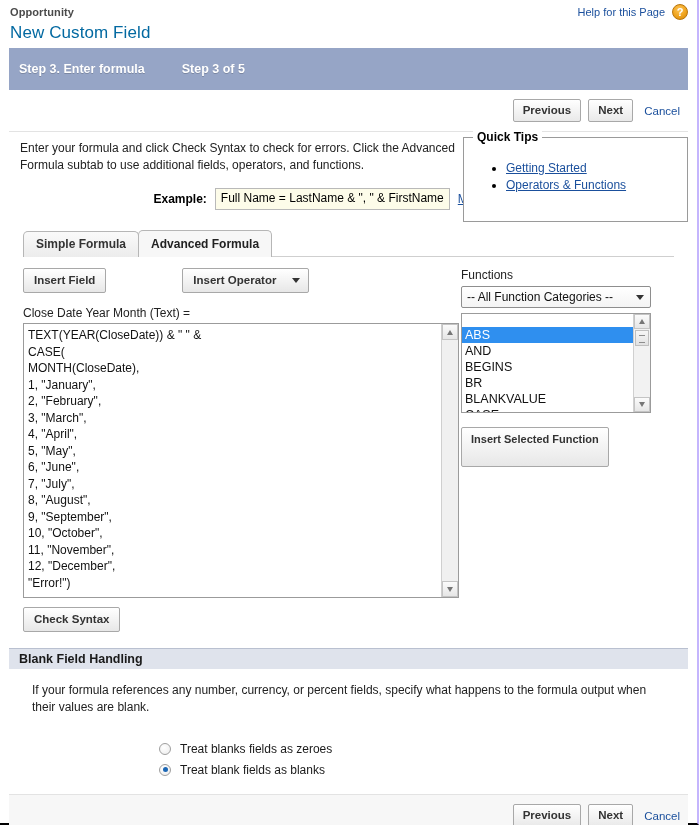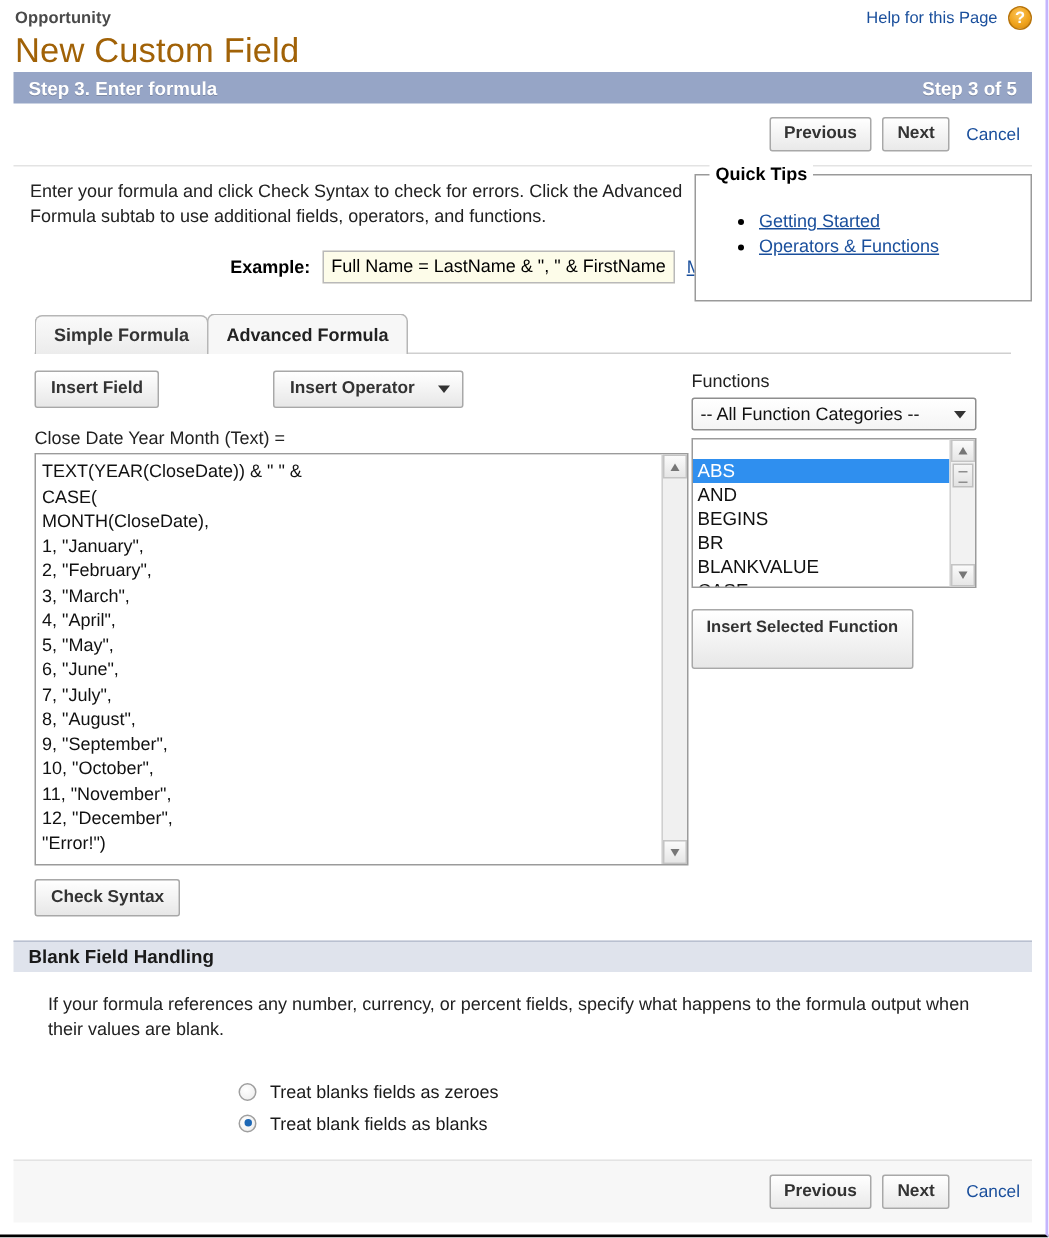--- a/index.html
+++ b/index.html
@@ -33,23 +33,23 @@
     box-sizing: border-box;
   }
   .obj-name {
     font-size: 11px;
     font-weight: bold;
     color: #4a4a4a;
     line-height: 13px;
     letter-spacing: .1px;
   }
   .page-title {
-    font-size: 23px;
+    font-size: 17px;
     font-weight: normal;
-    color: #a16207;
+    color: #0369a1;
     line-height: 26px;
     margin-top: 1px;
     letter-spacing: .1px;
   }
   .help-link {
     position: absolute;
     right: 32px;
     top: 6px;
     font-size: 11px;
     color: #1a4f9c;
@@ -68,30 +68,31 @@
     color: #fff;
     font-size: 11px;
     font-weight: bold;
     line-height: 14px;
     text-align: center;
   }
 
   
   .step-bar {
     margin: 0 9px;
-    height: 21px;
+    height: 42px;
     background: #96a5c6;
     color: #ffffff;
     font-weight: bold;
     font-size: 12.5px;
     display: flex;
     align-items: center;
-    justify-content: space-between;
+    justify-content: flex-start;
     padding: 0 10px;
     box-sizing: border-box;
+    gap: 37px;
   }
   .step-bar .left { text-shadow: 0 1px 0 rgba(0,0,0,.18); }
   .step-bar .right { text-shadow: 0 1px 0 rgba(0,0,0,.18); }
 
   
   .btn-row {
     margin: 0 9px;
     padding: 9px 8px 9px 0;
     display: flex;
     justify-content: flex-end;

